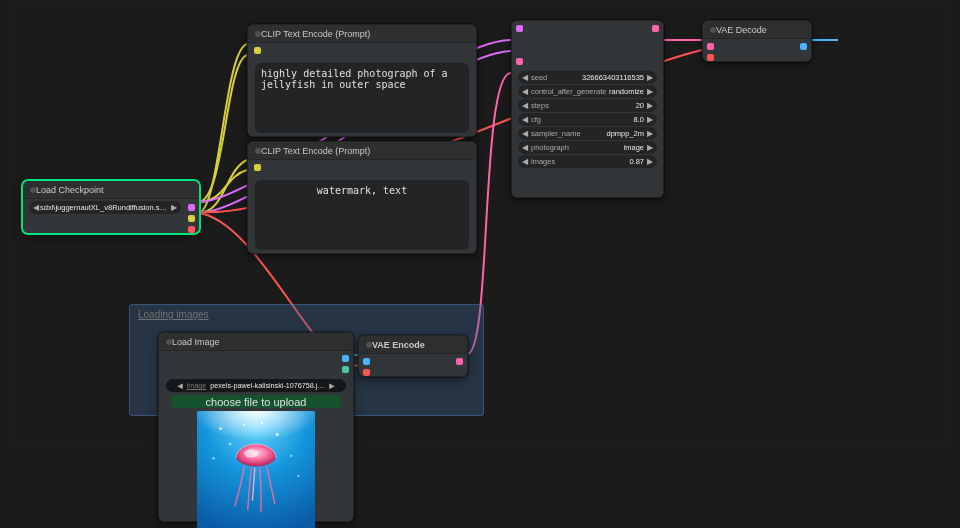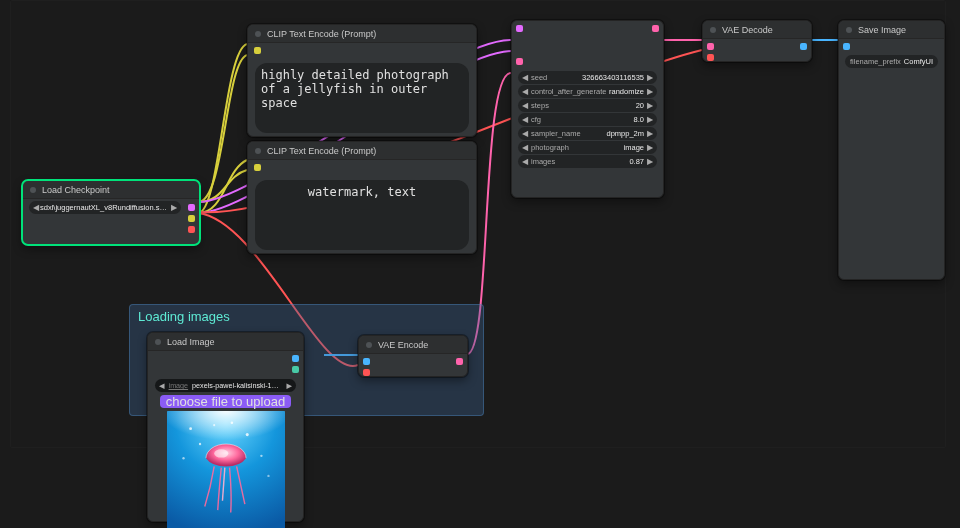--- a/index.html
+++ b/index.html
@@ -26,46 +26,46 @@
     --port-teal:#48c9a6;
     --sel:#00e27a;
   }
   *{box-sizing:border-box;font-family:Arial,Helvetica,sans-serif;}
   html,body{margin:0;padding:0;width:960px;height:528px;background:var(--bg);overflow:hidden;}
   #canvas{position:relative;width:960px;height:528px;}
   svg#wires{position:absolute;inset:0;pointer-events:none;}
 
   .node{position:absolute;background:var(--node);border:1px solid #242424;border-radius:6px;color:var(--text);font-size:8px;box-shadow:0 0 0 1px rgba(0,0,0,.35),0 4px 10px rgba(0,0,0,.4);}
   .node.sel{outline:2px solid var(--sel);outline-offset:-1px;}
-  .titlebar{height:18px;background:var(--titlebar);border-bottom:1px solid #262626;border-radius:6px 6px 0 0;display:flex;align-items:center;padding:0 7px;gap:6px;}
+  .titlebar{height:18px;background:var(--titlebar);border-bottom:1px solid #262626;border-radius:6px 6px 0 0;display:flex;align-items:center;padding:0 7px;}
   .collapse-dot{width:6px;height:6px;border-radius:50%;background:#4e5255;}
   .node-title{font-size:9px;color:var(--text);}
 
   .io-row{display:flex;justify-content:space-between;padding:2px 6px;}
   .io-stack{display:flex;flex-direction:column;gap:0px;padding:3px 4px 2px 4px;}
   .in-row,.out-row{display:flex;align-items:center;gap:5px;font-size:7.5px;color:var(--dim);height:11px;}
   .out-row{justify-content:flex-end;}
   .port{width:7px;height:7px;border-radius:2px;flex:0 0 7px;} .p-yellow{background:var(--port-yellow);} .p-magenta{background:var(--port-magenta);}
   .p-pink{background:var(--port-pink);} .p-red{background:var(--port-red);} .p-blue{background:var(--port-blue);} .p-teal{background:var(--port-teal);}
 
-  .textarea{margin:5px 7px 7px 7px;background:var(--widget);border-radius:12px;padding:5px 6px;font-family:monospace;font-size:12px;color:#e0e0e0;min-height:50px;}
+  .textarea{margin:5px 7px 7px 7px;background:var(--widget);border-radius:6px;padding:5px 6px;font-family:monospace;font-size:10px;color:#e0e0e0;min-height:50px;}
 
   .widget{margin:1px 6px;background:var(--widget);border-radius:9px;height:13px;display:flex;align-items:center;font-size:7.5px;color:var(--text);position:relative;padding:0 3px;}
   .w-arrow{color:#aaa;width:8px;text-align:center;font-size:8px;flex:0 0 8px;user-select:none;}
   .w-label{margin-left:2px;color:#aaa;}
   .w-value{margin-left:auto;margin-right:2px;color:#e8e8e8;}
 
   .chip{margin:4px auto 0 auto;background:var(--input-chip);border-radius:9px;height:13px;display:flex;align-items:center;justify-content:center;gap:4px;font-size:7.2px;color:#e6e6e6;padding:0 4px;width:calc(100% - 14px);}
   .chip .k{color:#777;text-decoration:underline;}
   .chip .arrr{color:#aaa;}
 
-  .btn{margin:3px auto 3px auto;background:#8b5cf6;border-radius:4px;height:13px;width:calc(100% - 24px);display:flex;align-items:center;justify-content:center;font-size:13px;color:#e0e0e0;}
+  .btn{margin:3px auto 3px auto;background:#14532d;border-radius:4px;height:13px;width:calc(100% - 24px);display:flex;align-items:center;justify-content:center;font-size:11px;color:#e0e0e0;}
 
   .group{position:absolute;background:rgba(60,100,150,.35);border:1px solid rgba(80,140,200,.4);border-radius:4px;}
-  .group-title{padding:4px 8px;font-size:13px;color:#5eead4;}
+  .group-title{padding:4px 8px;font-size:10px;color:#737373;text-decoration:underline;}
 
   .frame{position:absolute;border:1px solid #1f1f1f;left:10px;right:14px;top:0;bottom:80px;border-radius:2px;}
 </style>
 </head>
 <body>
 
 <div id="canvas">
 <div class="frame"></div>
 
 <svg id="wires" width="960" height="528">
@@ -82,21 +82,21 @@
   <path d="M467,354 C492,354 480,73 511,73" stroke="var(--edge-pink)" stroke-width="2" fill="none"></path>
   <path d="M663,40 C685,40 685,40 702,40" stroke="var(--edge-pink)" stroke-width="2" fill="none"></path>
   <path d="M811,40 C825,40 825,40 838,40" stroke="var(--edge-blue)" stroke-width="2" fill="none"></path>
   <path d="M324,355 C348,355 340,355 358,355" stroke="var(--edge-blue)" stroke-width="2" fill="none"></path>
 </svg>
 
 <div class="group" style="left:129px;top:304px;width:355px;height:112px;">
   <div class="group-title">Loading images</div>
 </div>
 
-<div class="node sel" style="left:22px;top:180px;width:178px;height:65px;">
+<div class="node sel" style="left:22px;top:180px;width:178px;height:54px;">
   <div class="titlebar">
         <span class="collapse-dot"></span>
         <span class="node-title">Load Checkpoint</span>
       </div>
   <div class="io-stack" style="align-items:flex-end;">
     <div class="out-row">
           <span class="port p-magenta"></span>
         </div>
     <div class="out-row">
           <span class="port p-yellow"></span>
@@ -228,37 +228,22 @@
           </div>
     </div>
     <div class="io-stack" style="padding:0;">
       <div class="out-row">
             <span class="port p-blue"></span>
           </div>
     </div>
   </div>
 </div>
 
-<div class="node" style="left:838px;top:20px;width:107px;height:260px;">
-  <div class="titlebar">
-        <span class="collapse-dot"></span>
-        <span class="node-title">Save Image</span>
-      </div>
-  <div class="io-row" style="padding:2px 4px;">
-    <div class="in-row">
-          <span class="port p-blue"></span>
-        </div>
-  </div>
-  <div class="widget">
-    <span class="w-label">filename_prefix</span>
-    <span class="w-value">ComfyUI</span>
-  </div>
-</div>
-
-<div class="node" style="left:147px;top:332px;width:157px;height:190px;">
+
+<div class="node" style="left:158px;top:332px;width:196px;height:190px;">
   <div class="titlebar">
         <span class="collapse-dot"></span>
         <span class="node-title">Load Image</span>
       </div>
   <div class="io-stack" style="align-items:flex-end;padding:2px 4px 0 4px;">
     <div class="out-row">
           <span class="port p-blue"></span>
         </div>
     <div class="out-row">
           <span class="port p-teal"></span>
@@ -309,21 +294,21 @@
             <path d="M-4,8 q-2,20 -3,36"></path>
             <path d="M3,8 q2,22 1,38"></path>
         <path d="M9,7 q4,18 7,32"></path>
             <path d="M-1,8 q-1,14 -2,28" stroke="#ffb0cf"></path>
       </g>
       <ellipse cx="-4" cy="-4" rx="6" ry="3.5" fill="rgba(255,255,255,.55)"></ellipse>
     </g>
   </svg>
 </div>
 
-<div class="node" style="left:358px;top:335px;width:110px;height:42px;">
+<div class="node" style="left:358px;top:335px;width:110px;height:42px;font-weight:bold;">
   <div class="titlebar">
         <span class="collapse-dot"></span>
         <span class="node-title">VAE Encode</span>
       </div>
   <div class="io-row" style="padding:2px 4px;">
     <div class="io-stack" style="padding:0;">
       <div class="in-row">
             <span class="port p-blue"></span>
           </div>
       <div class="in-row">

